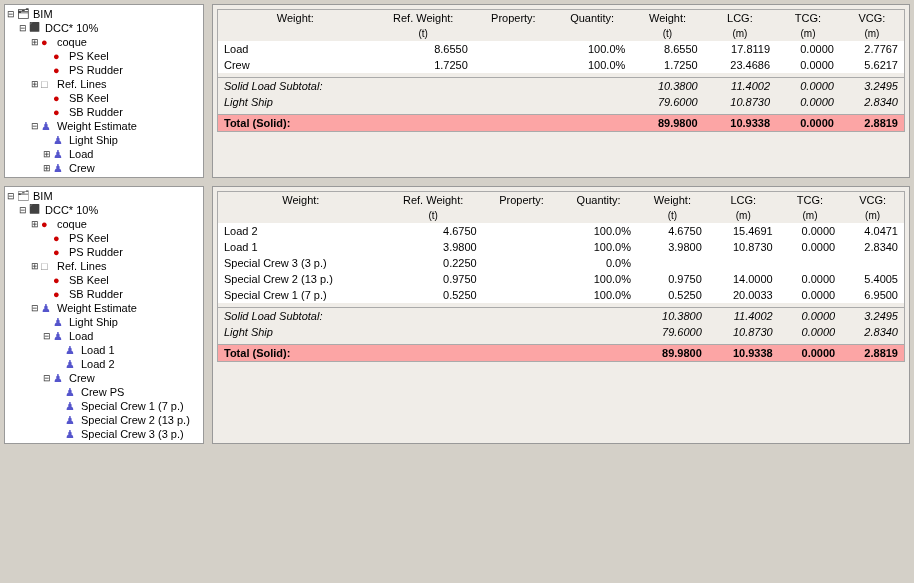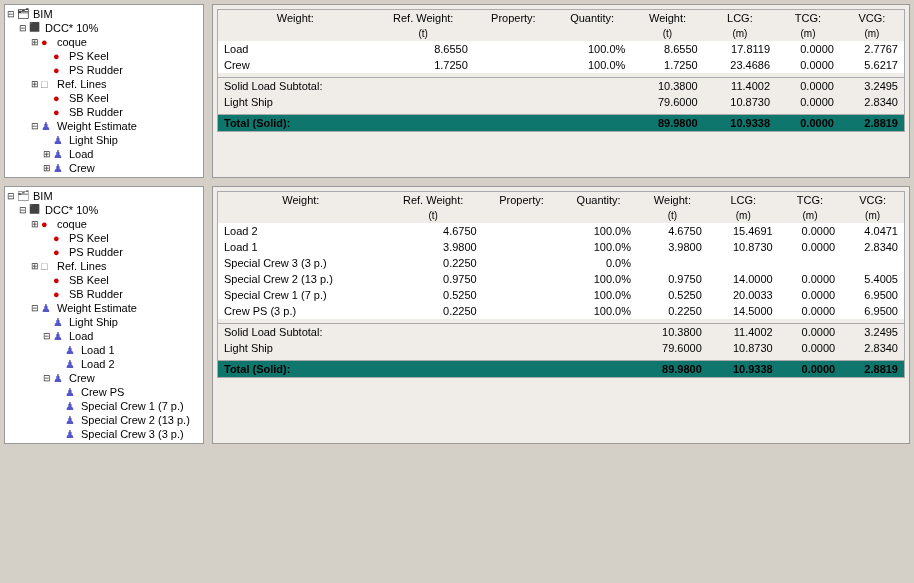--- a/index.html
+++ b/index.html
@@ -85,23 +85,24 @@
     }
     .header-row th {
       background: #f0ede8;
     }
     .data-row td {
       background: #ffffff;
     }
     .subtotal-row td {
       background: #f0ede8;
       font-weight: normal;
+      font-style: italic;
     }
     .total-row td {
-      background: #0f766e;
+      background: #fca5a5;
       font-weight: bold;
     }
     .divider-row td {
       border-top: 1px solid #aaa;
     }
     .separator-row td {
       height: 4px;
       background: #f0ede8;
     }
     table {
@@ -490,30 +491,20 @@
           <tr class="data-row">
             <td>Special Crew 1 (7 p.)</td>
             <td>0.5250</td>
             <td></td>
             <td>100.0%</td>
             <td>0.5250</td>
             <td>20.0033</td>
             <td>0.0000</td>
             <td>6.9500</td>
           </tr>
-          <tr class="data-row">
-            <td>Crew PS (3 p.)</td>
-            <td>0.2250</td>
-            <td></td>
-            <td>100.0%</td>
-            <td>0.2250</td>
-            <td>14.5000</td>
-            <td>0.0000</td>
-            <td>6.9500</td>
-          </tr>
           <tr class="separator-row">
               <td colspan="8"></td>
             </tr>
           <tr class="subtotal-row divider-row">
             <td>Solid Load Subtotal:</td>
             <td></td>
             <td></td>
             <td></td>
             <td>10.3800</td>
             <td>11.4002</td>

